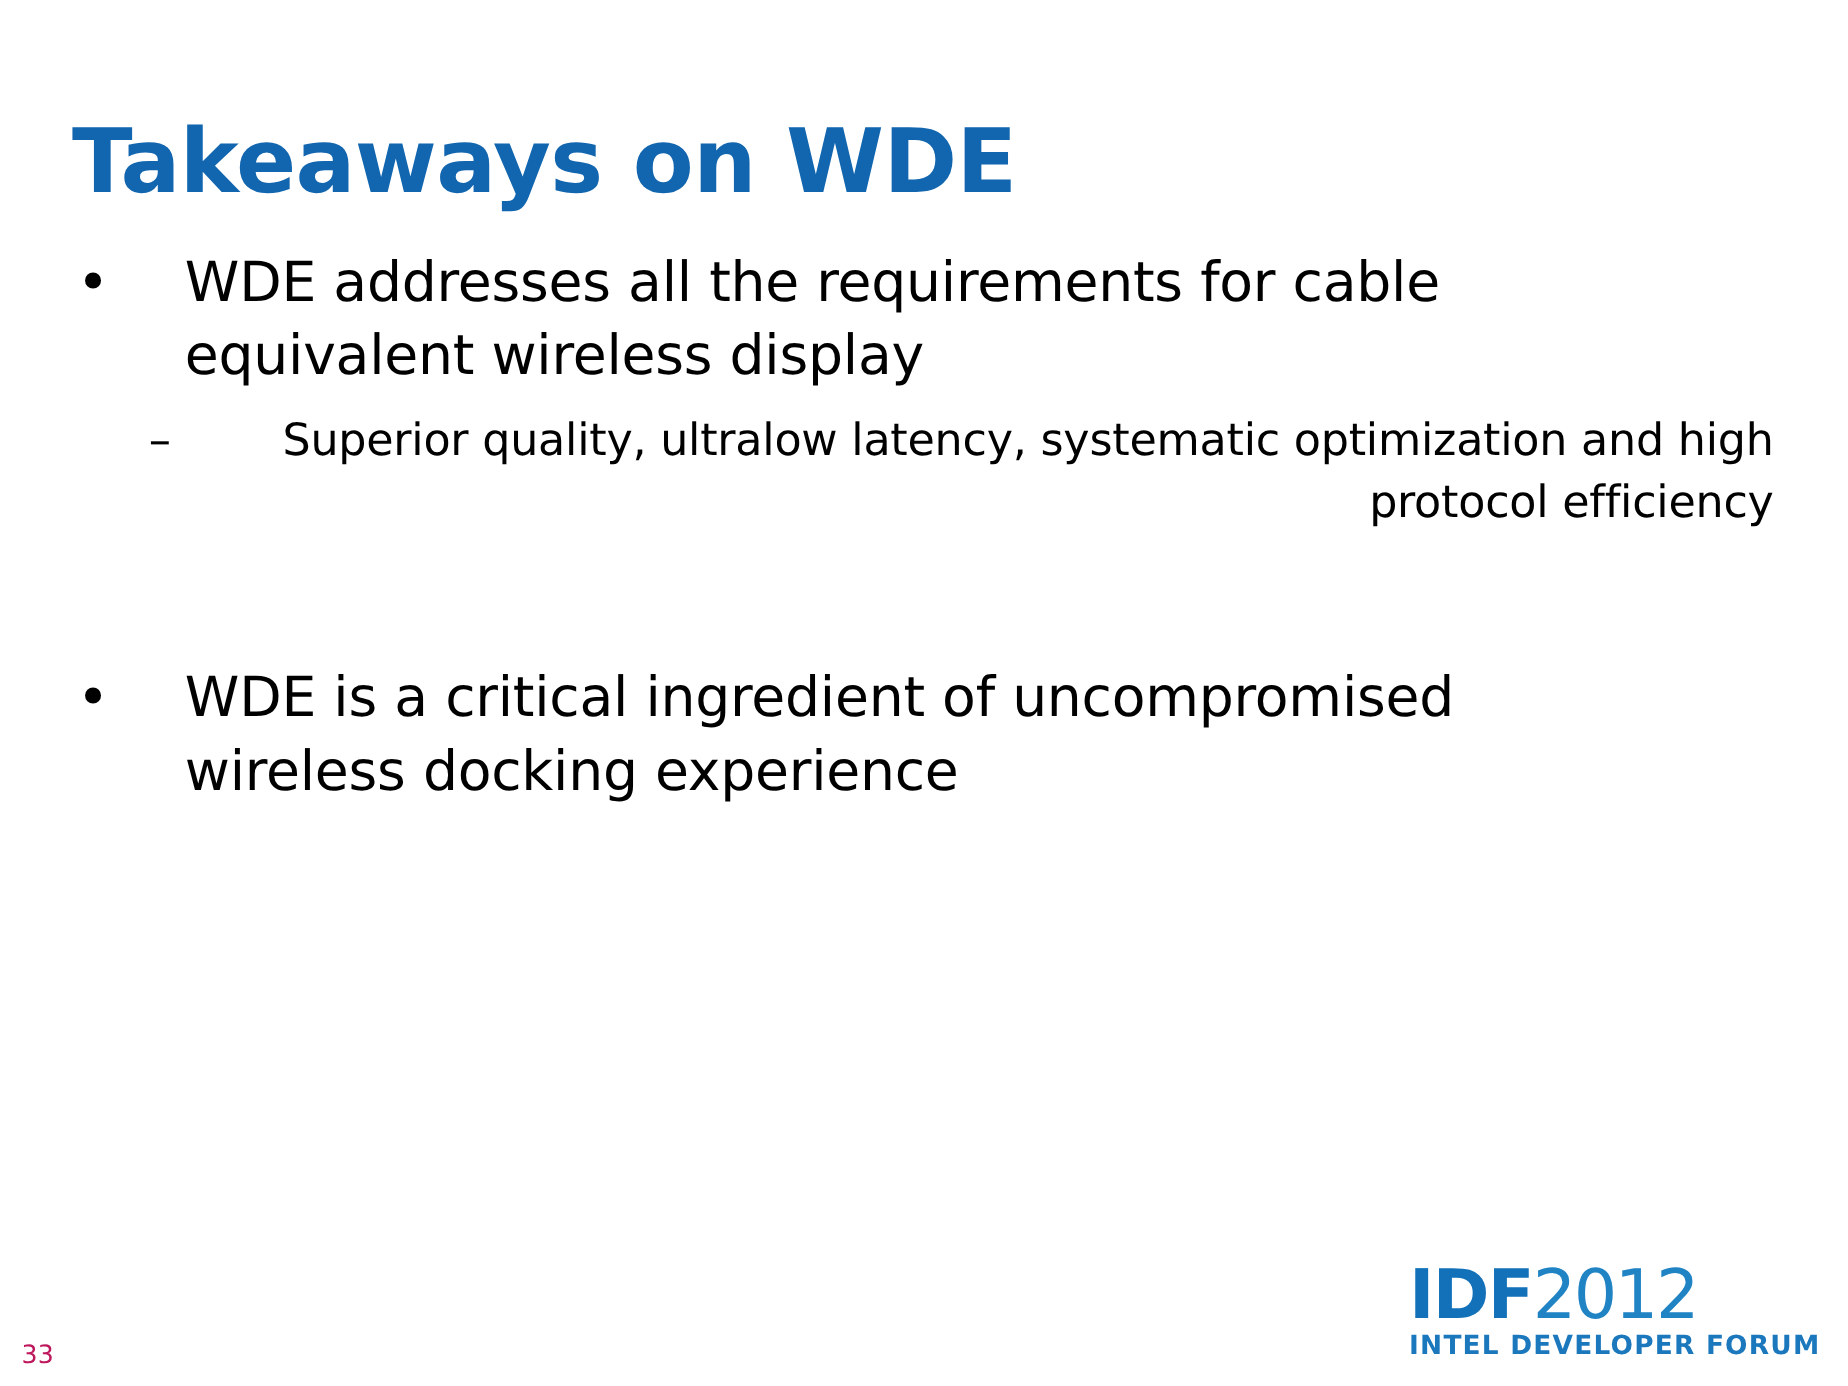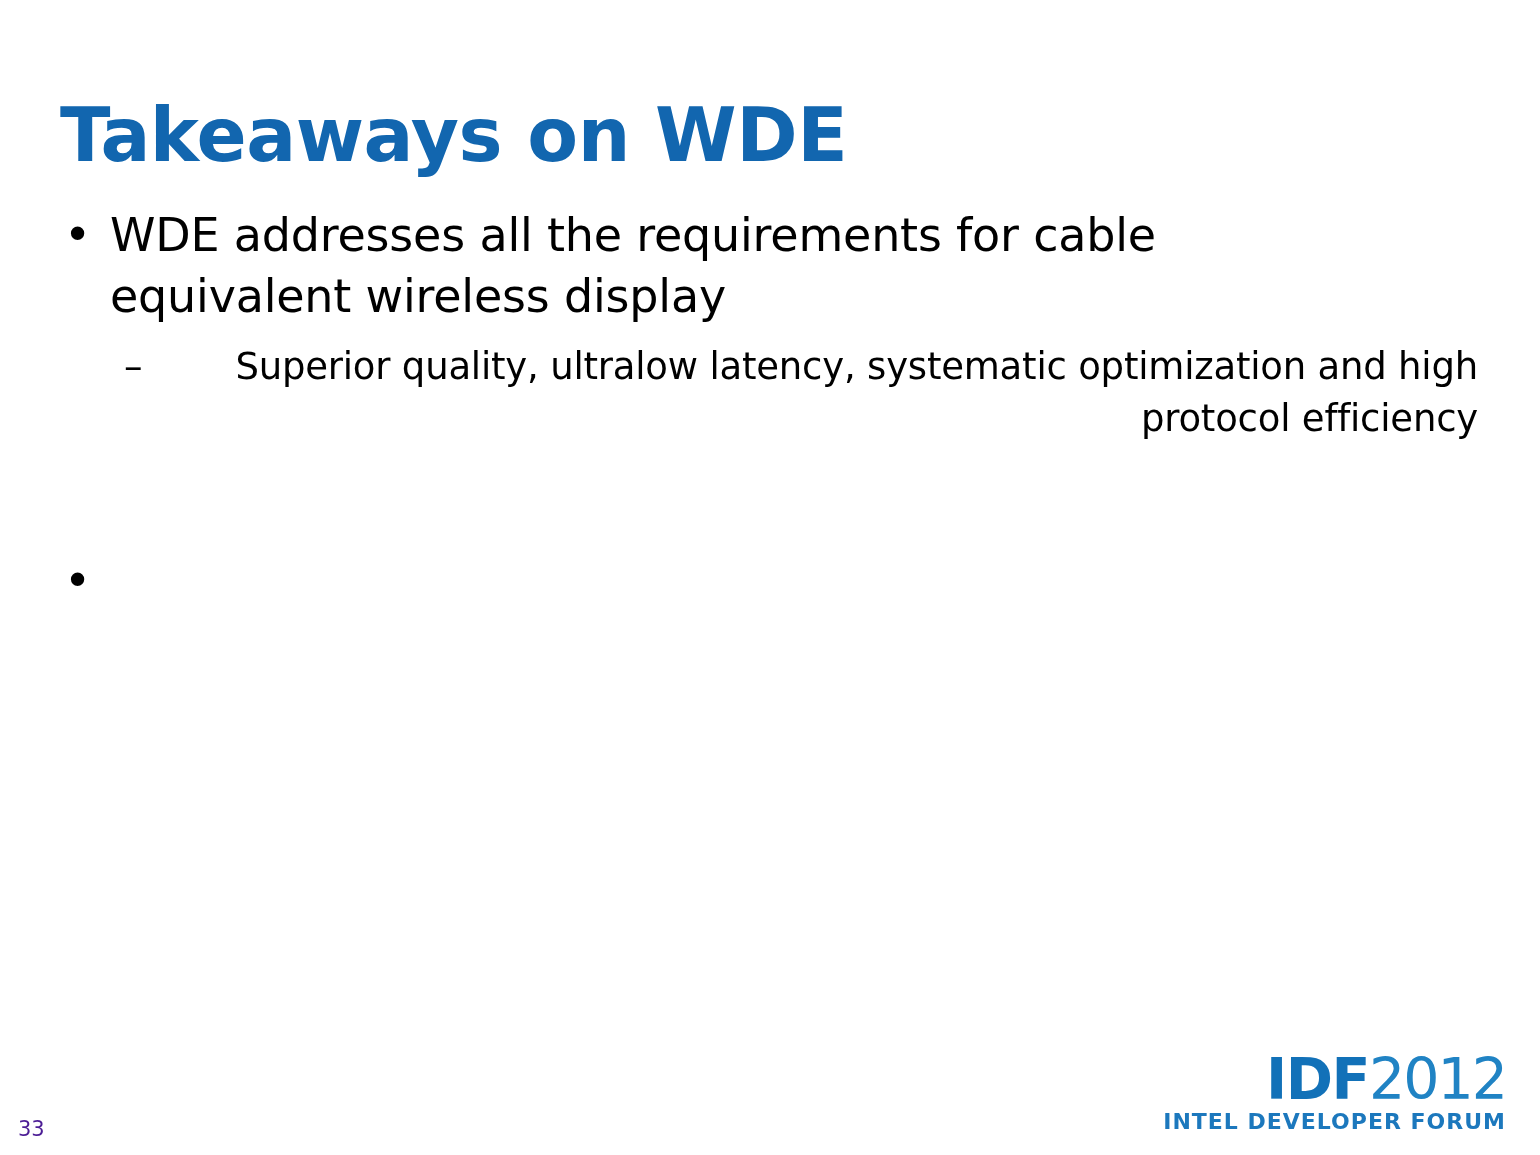--- a/index.html
+++ b/index.html
@@ -59,20 +59,21 @@
     position: absolute;
     left: 16px;
     top: 0;
     font-size: 46px;
     line-height: 1.33;
     color: #000000;
   }
   .bullet-l1 .btext {
     display: block;
     max-width: 1230px;
+    margin-left: 44px;
   }
 
   .bullet-l2 {
     position: relative;
     padding-left: 130px;
     margin: 14px 0 0 0;
     font-family: "DejaVu Sans", sans-serif;
     font-size: 37px;
     line-height: 1.40;
     color: #000000;
@@ -96,29 +97,29 @@
     height: 106px;
   }
 
   
   #page-number {
     position: absolute;
     left: 18px;
     bottom: 14px;
     font-family: "DejaVu Sans", sans-serif;
     font-size: 21px;
-    color: #4c1d95;
+    color: #be185d;
   }
 
   
   #idf-logo {
     position: absolute;
-    right: 34px;
+    right: 23px;
     bottom: 22px;
-    text-align: right;
+    text-align: left;
     line-height: 1;
     user-select: none;
     margin-top: 48px;
   }
   #idf-logo .logo-main {
     font-family: "DejaVu Sans", sans-serif;
     font-size: 57px;
     line-height: 0.95;
     letter-spacing: -1.5px;
     white-space: nowrap;
@@ -158,20 +159,21 @@
 
     <div class="bullet-l2">
       <span class="marker">–</span>
       <span class="btext">Superior quality, ultralow latency, systematic optimization and high protocol efficiency</span>
     </div>
 
     <div class="block-gap"></div>
 
     <div class="bullet-l1">
       <span class="marker">•</span>
+      <span class="btext">WDE is a critical ingredient of uncompromised wireless docking experience</span>
     </div>
 
   </div>
 
   <div id="page-number">33</div>
 
   <div id="idf-logo">
     <div class="logo-main">
       <span class="logo-idf">IDF</span><span class="logo-year">2012</span>
     </div>

